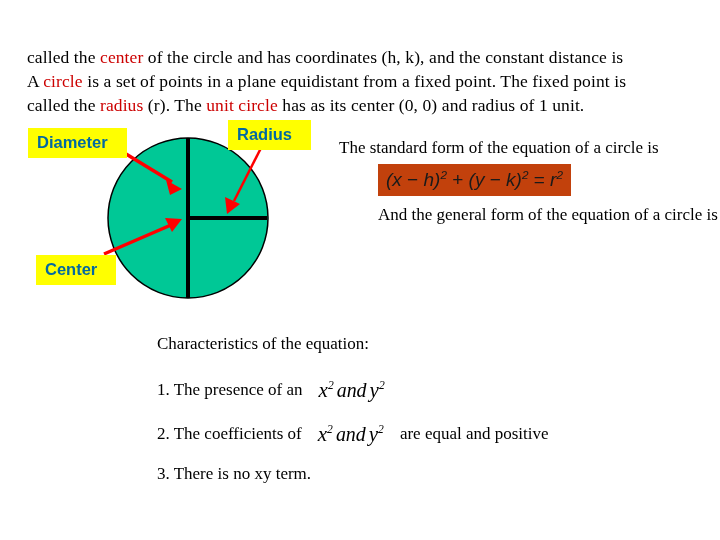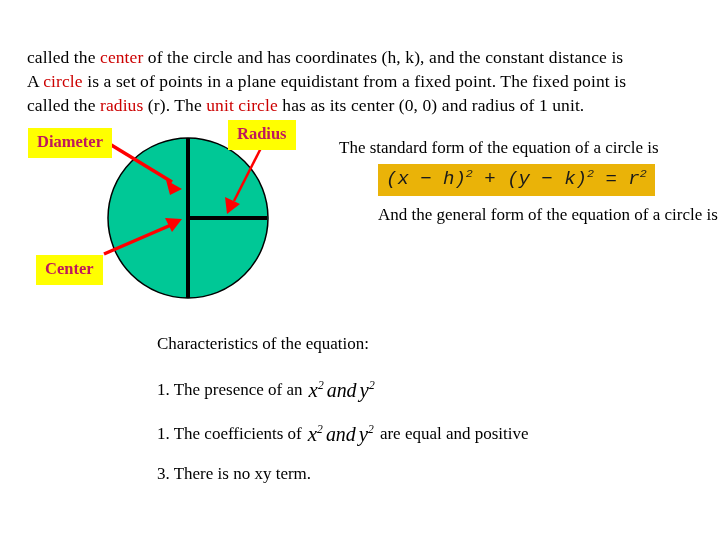--- a/index.html
+++ b/index.html
@@ -37,46 +37,46 @@
     left: 0;
     top: 0;
     width: 330px;
     height: 320px;
   }
   .diagram svg { display: block; }
 
   .label-box {
     position: absolute;
     background: #ffff00;
-    color: #be185d;
-    font-family: Liberation Serif, serif;
+    color: #0369a1;
+    font-family: Liberation Sans, sans-serif;
     font-size: 16.5px;
     font-weight: bold;
     line-height: 1;
-    padding: 6px 9px 7px 9px;
+    padding: 6px 19px 7px 9px;
     white-space: nowrap;
   }
   #label-diameter { left: 28px;  top: 128px; }
   #label-radius   { left: 228px; top: 120px; }
   #label-center   { left: 36px;  top: 255px; }
 
   
   .eq-intro {
     position: absolute;
     font-size: 17px;
     white-space: nowrap;
   }
   #std-intro { left: 339px; top: 138px; }
   #gen-intro { left: 330px; top: 205px; margin-left: 48px; }
 
   .eq-box {
     position: absolute;
-    background: #eab308;
+    background: #c2410c;
     color: #1a1a1a;
-    font-family: Liberation Mono, monospace;
+    font-family: Liberation Sans, sans-serif;
     font-style: italic;
     white-space: nowrap;
     line-height: 1;
   }
   #eq-standard {
     left: 378px;
     top: 164px;
     font-size: 19px;
     padding: 5px 8px 7px 8px;
   }
@@ -109,21 +109,21 @@
     align-items: center;
   }
   #char-1 { left: 157px; top: 377px; }
   #char-2 { left: 157px; top: 421px; }
   #char-3 { left: 157px; top: 464px; }
 
   .mathexp {
     font-family: "Liberation Serif", "DejaVu Serif", serif;
     font-style: italic;
     font-size: 21px;
-    margin: 0 6px;
+    margin: 0 16px;
     position: relative;
     top: 1px;
     white-space: nowrap;
   }
   .mathexp sup {
     font-size: 0.55em;
     vertical-align: super;
   }
   .mathexp .and {
     font-style: italic;
@@ -183,21 +183,21 @@
 
   <div id="char-title">Characteristics of the equation:</div>
 
   <div class="char-item" id="char-1">
     <span>1. The presence of an</span>
     <span class="mathexp"><span>x</span><sup>2</sup><span class="and">and</span><span>y</span><sup>2</sup></span>
     <span></span>
   </div>
 
   <div class="char-item" id="char-2">
-    <span>1. The coefficients of</span>
+    <span>2. The coefficients of</span>
     <span class="mathexp"><span>x</span><sup>2</sup><span class="and">and</span><span>y</span><sup>2</sup></span>
     <span>are equal and positive</span>
   </div>
 
   <div class="char-item" id="char-3">
     <span>3. There is no xy term.</span>
   </div>
 
 </div>
 

